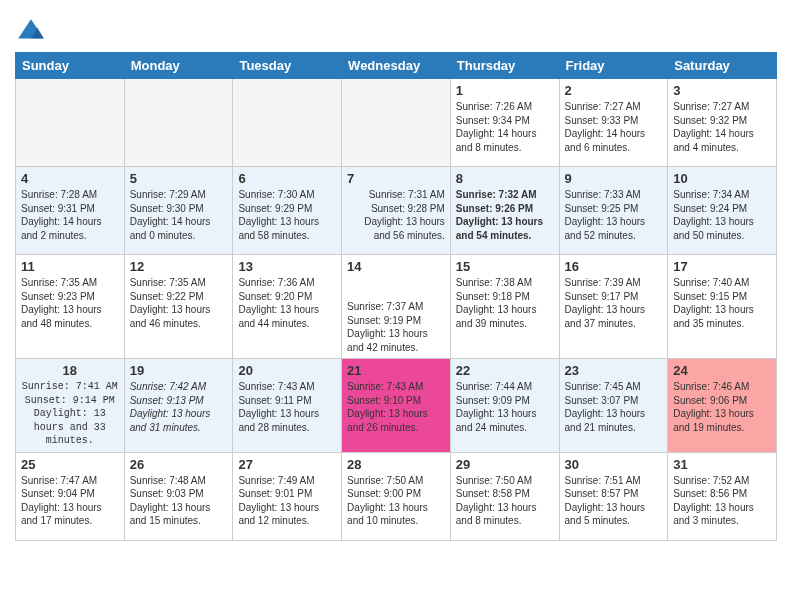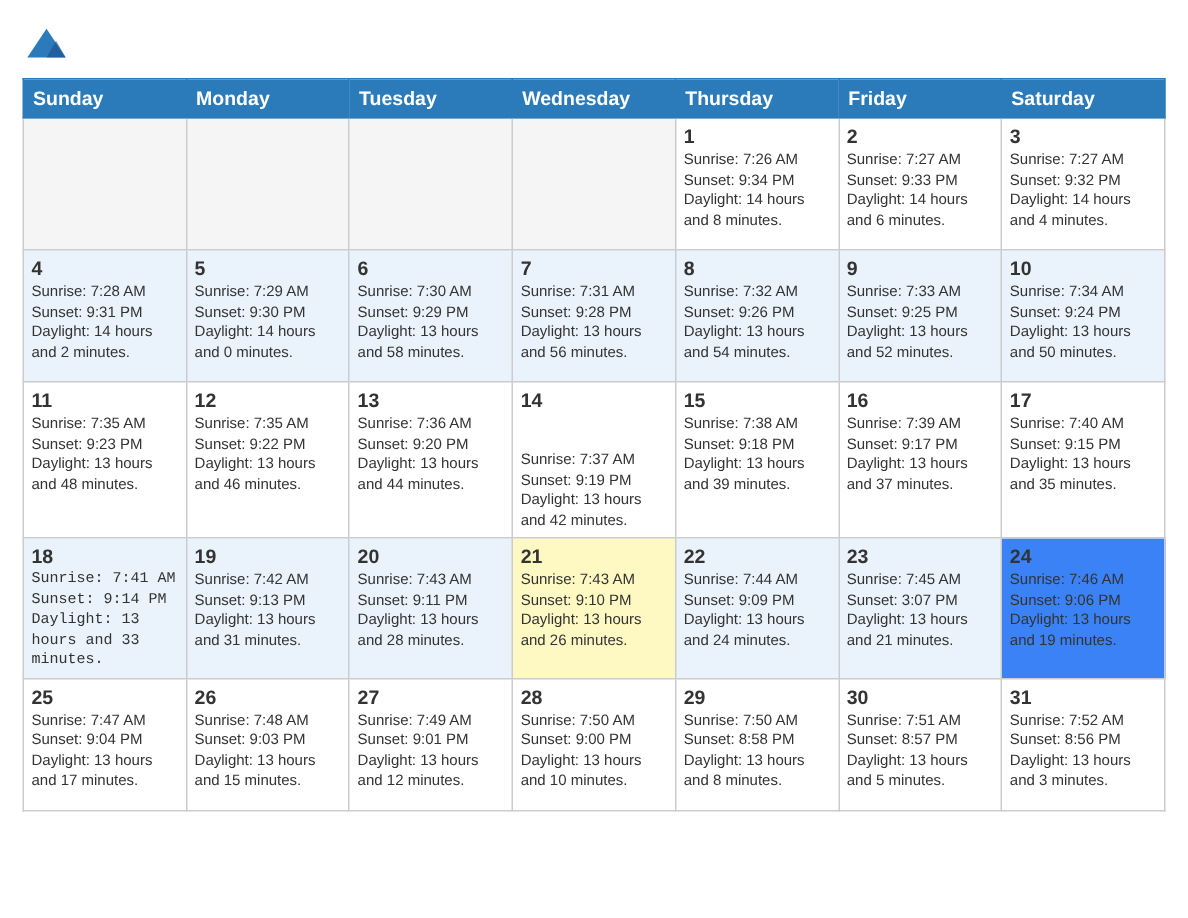--- a/index.html
+++ b/index.html
@@ -167,27 +167,27 @@
 Daylight: 14 hours and 0 minutes.</div>
         </td>
         <td class="cal-cell" style="background: rgb(234, 242, 251);">
           <span class="day-num">6</span>
           <div class="cell-text" style="white-space: pre-line;">Sunrise: 7:30 AM
 Sunset: 9:29 PM
 Daylight: 13 hours and 58 minutes.</div>
         </td>
         <td class="cal-cell" style="background: rgb(234, 242, 251);">
           <span class="day-num">7</span>
-          <div class="cell-text" style="white-space: pre-line;">Sunrise: 7:31 AM
+          <div class="cell-text" style="white-space: pre-line; text-align: right;">Sunrise: 7:31 AM
 Sunset: 9:28 PM
 Daylight: 13 hours and 56 minutes.</div>
         </td>
         <td class="cal-cell" style="background: rgb(234, 242, 251);">
           <span class="day-num">8</span>
-          <div class="cell-text" style="white-space: pre-line;">Sunrise: 7:32 AM
+          <div class="cell-text" style="white-space: pre-line; font-weight: bold;">Sunrise: 7:32 AM
 Sunset: 9:26 PM
 Daylight: 13 hours and 54 minutes.</div>
         </td>
         <td class="cal-cell" style="background: rgb(234, 242, 251);">
           <span class="day-num">9</span>
           <div class="cell-text" style="white-space: pre-line;">Sunrise: 7:33 AM
 Sunset: 9:25 PM
 Daylight: 13 hours and 52 minutes.</div>
         </td>
         <td class="cal-cell" style="background: rgb(234, 242, 251);">
@@ -235,57 +235,57 @@
 Daylight: 13 hours and 37 minutes.</div>
         </td>
         <td class="cal-cell" style="background: rgb(255, 255, 255);">
           <span class="day-num">17</span>
           <div class="cell-text" style="white-space: pre-line;">Sunrise: 7:40 AM
 Sunset: 9:15 PM
 Daylight: 13 hours and 35 minutes.</div>
         </td>
       </tr>
       <tr>
-        <td class="cal-cell" style="background: rgb(234, 242, 251);">
+        <td class="cal-cell" style="background: rgb(234, 242, 251); text-align: center;">
           <span class="day-num">18</span>
           <div class="cell-text" style="white-space: pre-line; font-family: Liberation Mono, monospace;">Sunrise: 7:41 AM
 Sunset: 9:14 PM
 Daylight: 13 hours and 33 minutes.</div>
         </td>
         <td class="cal-cell" style="background: rgb(234, 242, 251);">
           <span class="day-num">19</span>
-          <div class="cell-text" style="white-space: pre-line;">Sunrise: 7:42 AM
+          <div class="cell-text" style="white-space: pre-line; font-style: italic;">Sunrise: 7:42 AM
 Sunset: 9:13 PM
 Daylight: 13 hours and 31 minutes.</div>
         </td>
         <td class="cal-cell" style="background: rgb(234, 242, 251);">
           <span class="day-num">20</span>
           <div class="cell-text" style="white-space: pre-line;">Sunrise: 7:43 AM
 Sunset: 9:11 PM
 Daylight: 13 hours and 28 minutes.</div>
         </td>
-        <td class="cal-cell" style="background: #fef9c3; margin-top: 48px;">
+        <td class="cal-cell" style="background: #ec4899; margin-top: 48px;">
           <span class="day-num">21</span>
           <div class="cell-text" style="white-space: pre-line;">Sunrise: 7:43 AM
 Sunset: 9:10 PM
 Daylight: 13 hours and 26 minutes.</div>
         </td>
         <td class="cal-cell" style="background: rgb(234, 242, 251);">
           <span class="day-num">22</span>
           <div class="cell-text" style="white-space: pre-line;">Sunrise: 7:44 AM
 Sunset: 9:09 PM
 Daylight: 13 hours and 24 minutes.</div>
         </td>
         <td class="cal-cell" style="background: rgb(234, 242, 251);">
           <span class="day-num">23</span>
           <div class="cell-text" style="white-space: pre-line;">Sunrise: 7:45 AM
 Sunset: 3:07 PM
 Daylight: 13 hours and 21 minutes.</div>
         </td>
-        <td class="cal-cell" style="background: #3b82f6; margin-top: 27px;">
+        <td class="cal-cell" style="background: #fca5a5; margin-top: 27px;">
           <span class="day-num">24</span>
           <div class="cell-text" style="white-space: pre-line;">Sunrise: 7:46 AM
 Sunset: 9:06 PM
 Daylight: 13 hours and 19 minutes.</div>
         </td>
       </tr>
       <tr>
         <td class="cal-cell" style="background: rgb(255, 255, 255);">
           <span class="day-num">25</span>
           <div class="cell-text" style="white-space: pre-line;">Sunrise: 7:47 AM

